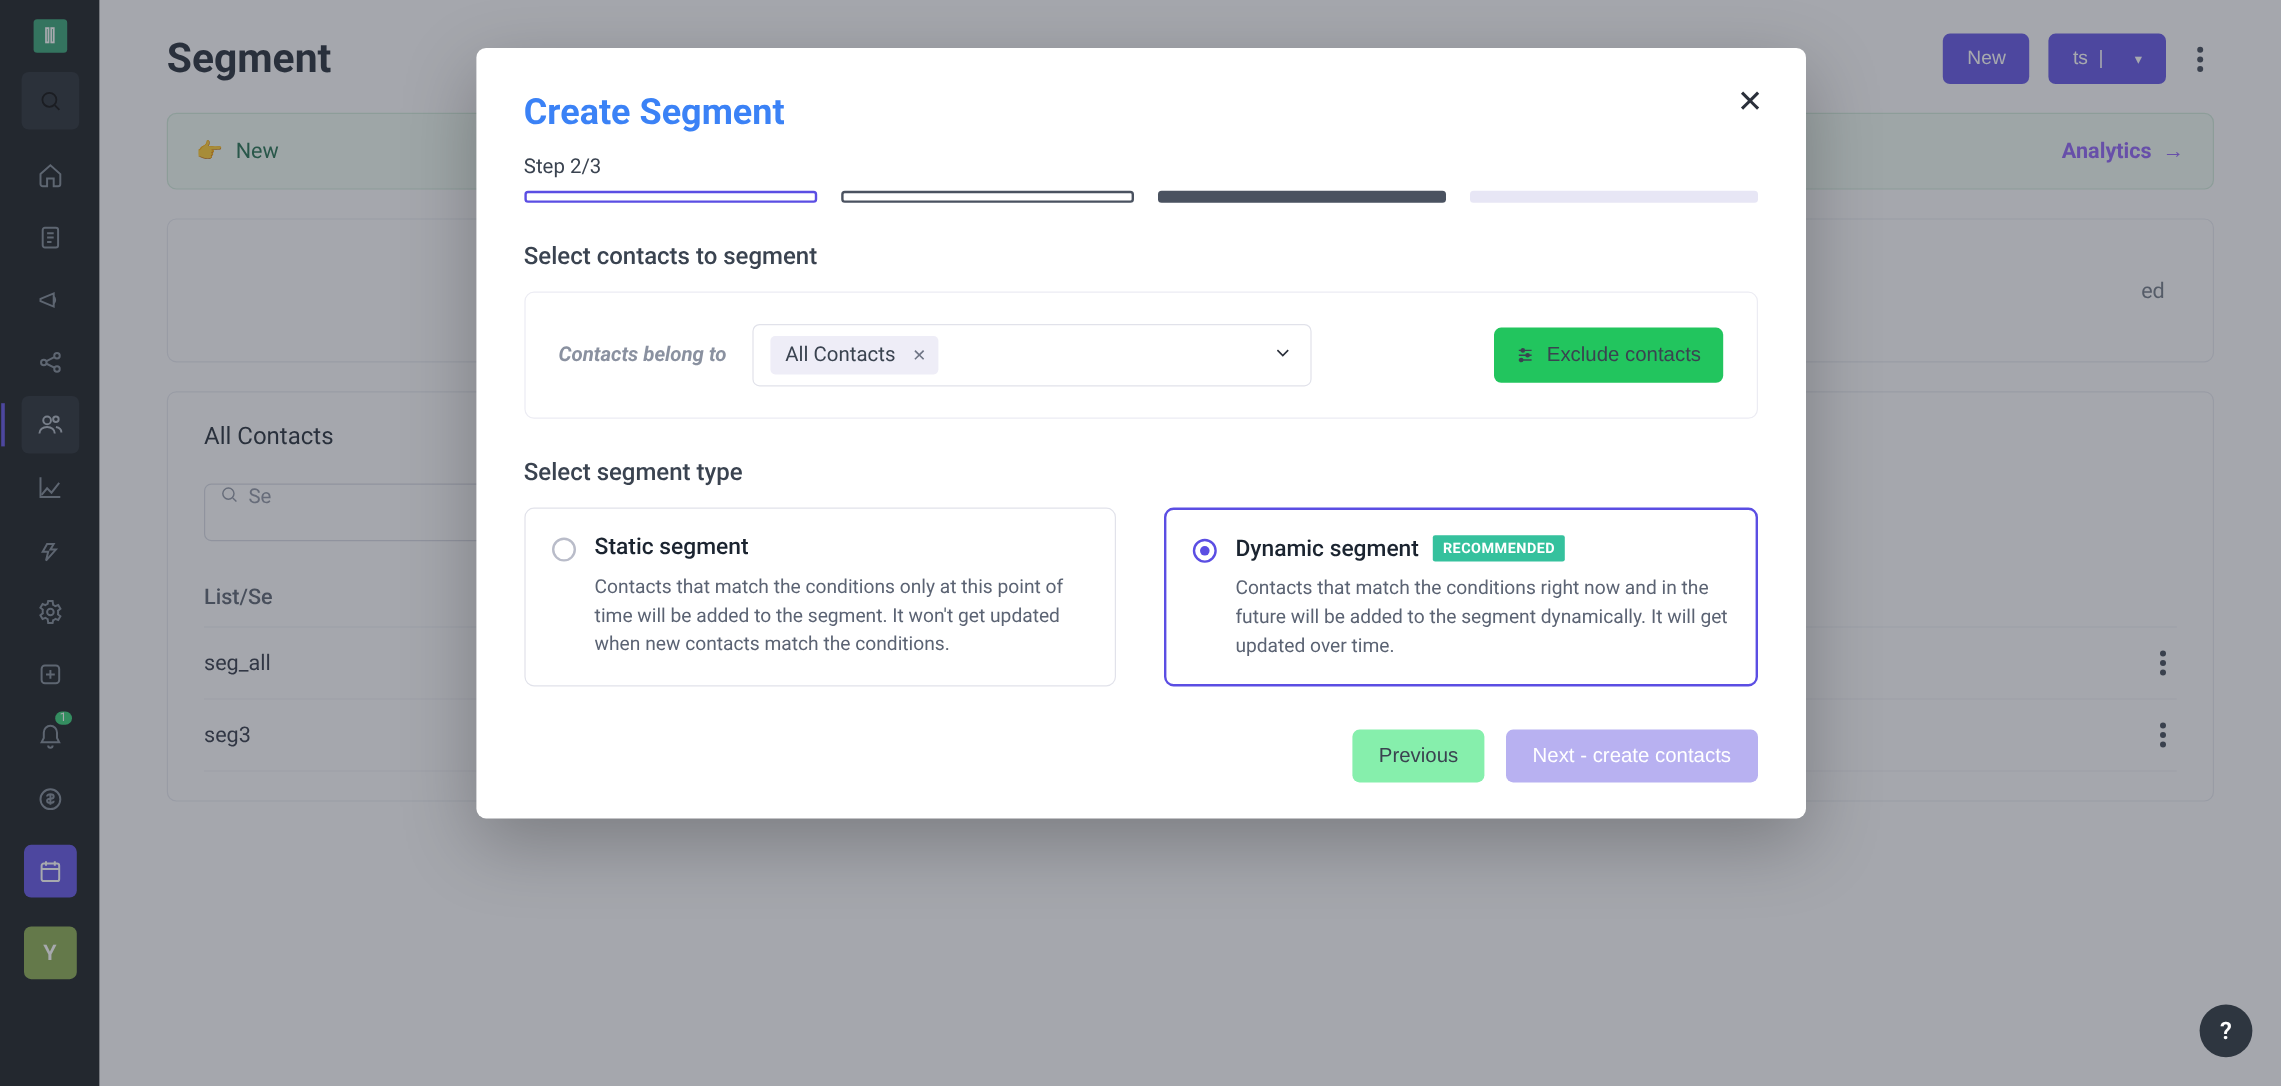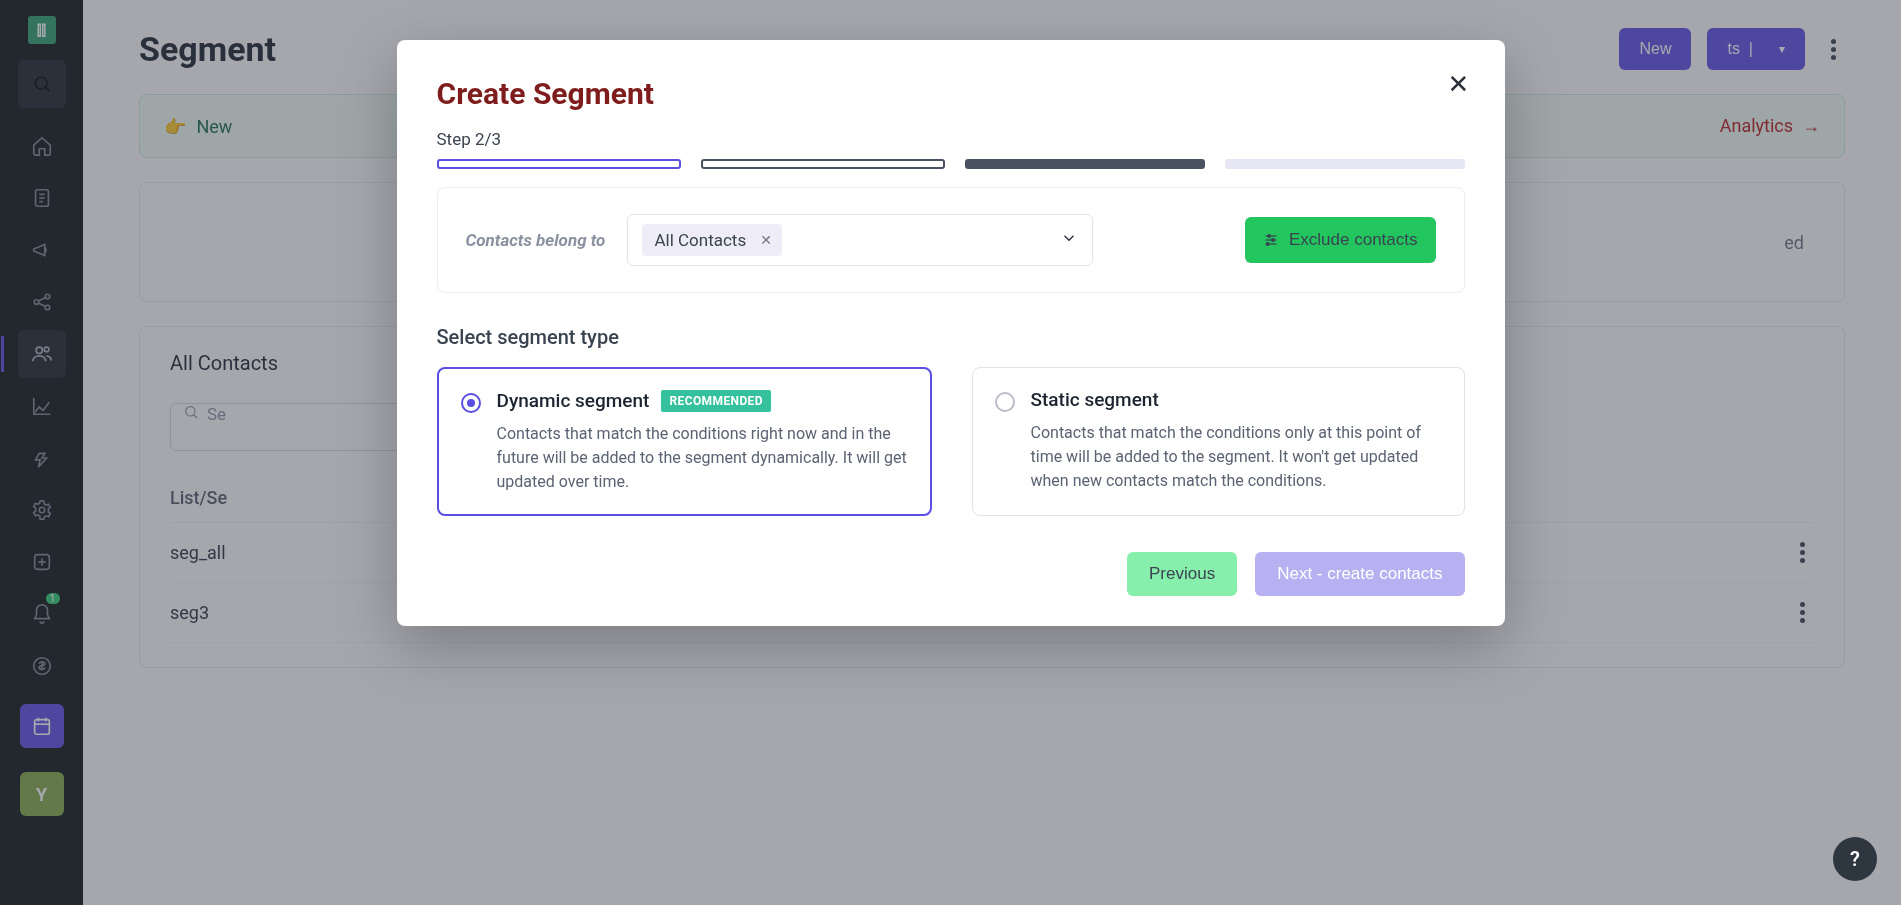--- a/index.html
+++ b/index.html
@@ -61,21 +61,21 @@
   .primary-btn.split { display:flex; align-items:center; gap:26px; }
   .primary-btn .chev { font-size:12px; }
   .kebab { width:24px; display:flex; flex-direction:column; gap:3px; align-items:center; color:#3a4350; }
   .kebab span { width:5px; height:5px; background:#3a4350; border-radius:50%; }
 
   .banner {
     margin-top:24px; padding:20px 24px; border:1px solid #cfe9d9; background:#eef9f3; border-radius:8px;
     display:flex; align-items:center; justify-content:space-between; color:#1b6b49; font-size:18px;
   }
   .banner-left { display:flex; gap:10px; align-items:center; }
-  .banner a { color:#b91c1c; font-weight:400; text-decoration:none;text-align:right; }
+  .banner a { color:#8b5cf6; font-weight:700; text-decoration:none;text-align:right; }
 
   .empty-card {
     margin-top:24px; height:120px; border:1px solid #e5e7ef; border-radius:8px;
     display:flex; align-items:center; justify-content:flex-end; padding:24px 40px;
     color:#6b7380; font-size:18px;
   }
 
   .table-card {
     margin-top:24px; border:1px solid #e5e7ef; border-radius:8px; padding:24px 30px;
   }
@@ -91,21 +91,21 @@
   
   .overlay {
     position:absolute; inset:0; background:rgba(60,64,75,0.45);
     display:flex; align-items:flex-start; justify-content:center;
   }
   .modal {
     margin-top:40px; width:1108px; background:#fff; border-radius:8px;
     box-shadow:0 20px 60px rgba(0,0,0,0.25); padding:36px 40px 30px 40px;
     position:relative;
   }
-  .modal-title { font-size:30px; font-weight:700; color:#7f1d1d; }
+  .modal-title { font-size:30px; font-weight:700; color:#3b82f6; }
   .close-x {
     position:absolute; top:28px; right:30px; font-size:26px; color:#2a2f3a; cursor:pointer;
     width:32px; height:32px; display:flex; align-items:center; justify-content:center;
   }
   .step-label { margin-top:18px; font-size:17px; color:#3a4350; }
   .steps { margin-top:10px; display:flex; gap:20px; }
   .step-bar { height:10px; flex:1; border-radius:3px; }
   .step-bar.done { background:#fff; border:2px solid #5b4ee3; }
   .step-bar.active { background:#fff; border:2px solid #4a5260; }
   .step-bar.next { background:#4a5260; }
@@ -334,20 +334,21 @@
     <div class="modal-title">Create Segment</div>
     <div class="close-x">✕</div>
     <div class="step-label">Step 2/3</div>
     <div class="steps">
       <div class="step-bar done"></div>
       <div class="step-bar active"></div>
       <div class="step-bar next"></div>
       <div class="step-bar future"></div>
     </div>
 
+    <div class="section-h">Select contacts to segment</div>
     <div class="contacts-box">
       <span class="cb-label">Contacts belong to</span>
       <div class="multiselect">
         <span class="chip">
           <span>All Contacts</span>
           <span class="x">✕</span>
         </span>
         <span class="chev">
           <svg viewBox="0 0 24 24" width="18" height="18">
               <polyline points="6 9 12 15 18 9"></polyline>
@@ -363,39 +364,39 @@
             <circle cx="9" cy="6" r="2" fill="currentColor"></circle>
             <circle cx="15" cy="12" r="2" fill="currentColor"></circle>
             <circle cx="7" cy="18" r="2" fill="currentColor"></circle>
           </svg>
         <span>Exclude contacts</span>
       </button>
     </div>
 
     <div class="section-h">Select segment type</div>
     <div class="type-row">
+      <div class="type-card">
+        <div class="radio"></div>
+        <div>
+          <div class="type-title">
+            <span>Static segment</span>
+          </div>
+          <div class="type-desc">Contacts that match the conditions only at this point of time will be added to the segment. It won't get updated when new contacts match the conditions.</div>
+        </div>
+      </div>
       <div class="type-card selected">
         <div class="radio"></div>
         <div>
           <div class="type-title">
             <span>Dynamic segment</span>
             <span class="rec-badge">RECOMMENDED</span>
           </div>
           <div class="type-desc">Contacts that match the conditions right now and in the future will be added to the segment dynamically. It will get updated over time.</div>
         </div>
       </div>
-      <div class="type-card">
-        <div class="radio"></div>
-        <div>
-          <div class="type-title">
-            <span>Static segment</span>
-          </div>
-          <div class="type-desc">Contacts that match the conditions only at this point of time will be added to the segment. It won't get updated when new contacts match the conditions.</div>
-        </div>
-      </div>
     </div>
 
     <div class="modal-footer">
       <button class="btn-secondary">Previous</button>
       <button class="btn-primary-soft">Next - create contacts</button>
     </div>
   </div>
 </div>
 
 <div class="help-fab">?</div>

